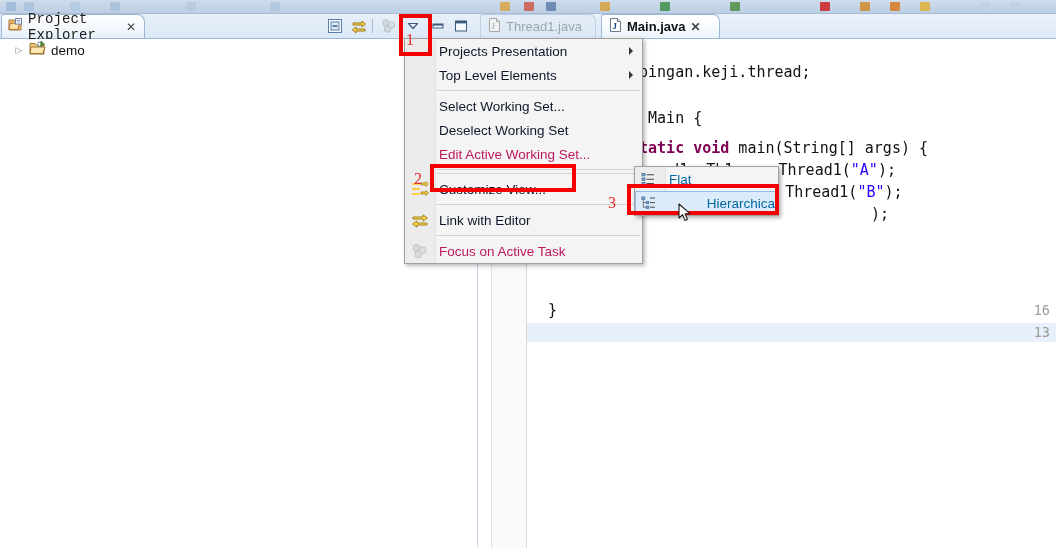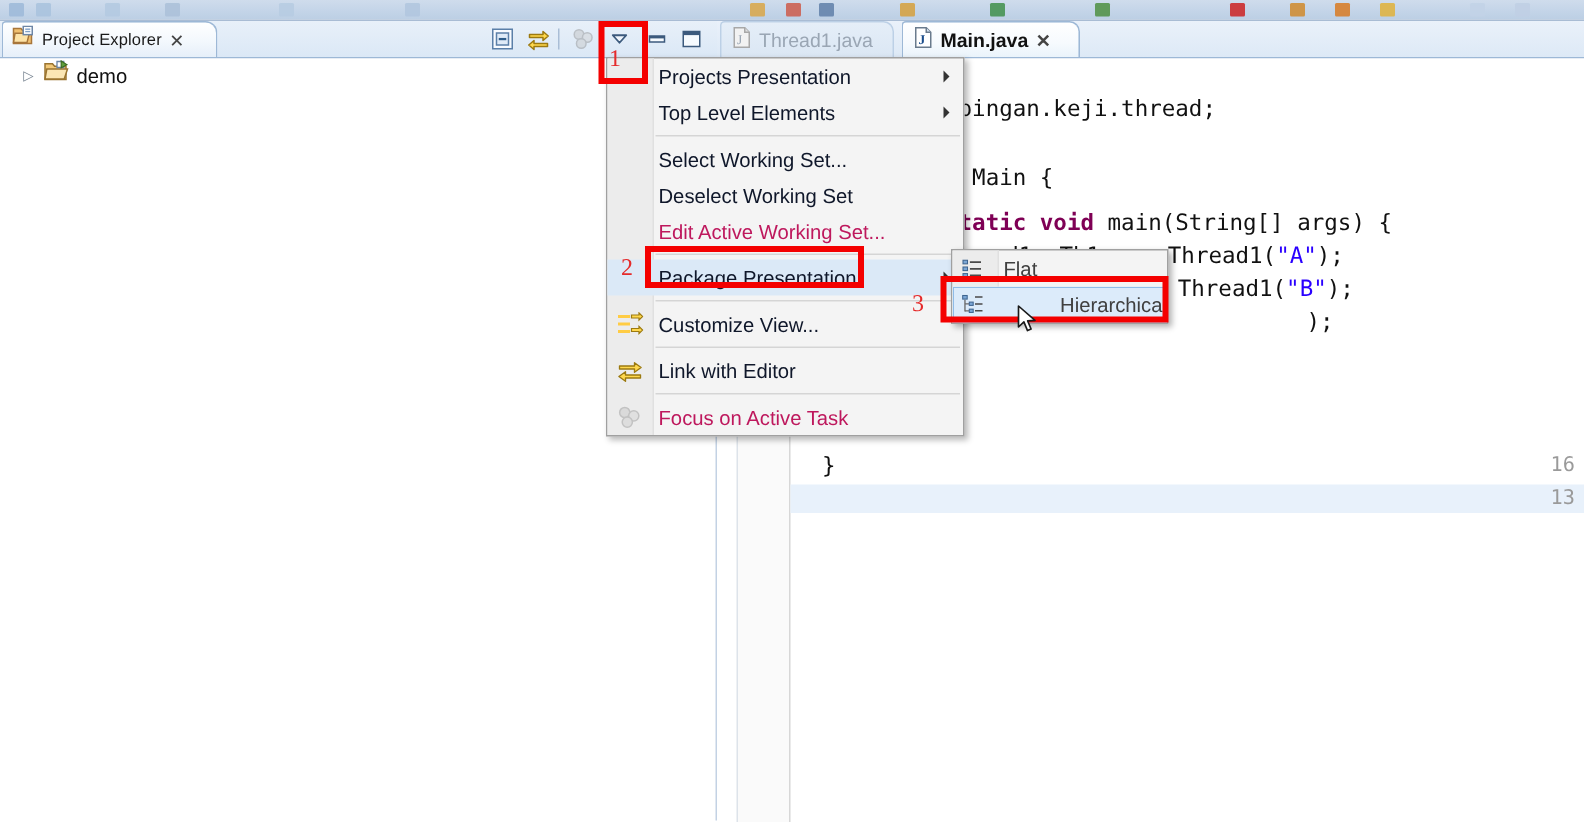--- a/index.html
+++ b/index.html
@@ -30,21 +30,21 @@
     border-bottom:1px solid #9db8d6;
   }
   #explorer-tab{
     position:absolute;left:1px;top:0;height:24px;
     background:linear-gradient(to bottom,#ffffff 0%,#f3f8fd 55%,#e6eff9 100%);
     border:1px solid #9db8d6;border-bottom:none;
     border-radius:3px 8px 0 0;
     padding:0 8px 0 6px;display:flex;align-items:center;gap:5px;
     box-sizing:border-box;
   }
-  #explorer-tab .ttl{font-size:11px;color:#1a1a1a;letter-spacing:.1px;}
+  #explorer-tab .ttl{font-size:14px;color:#1a1a1a;letter-spacing:.1px;font-family:Liberation Mono, monospace;}
   .tabx{font-size:12px;color:#444;line-height:1;}
 
   
   #tree{position:absolute;left:0;top:25px;width:477px;height:508px;background:#fff;border-right:1px solid #c3d2e4;}
   .tree-row{display:flex;align-items:center;height:22px;padding-left:14px;gap:5px;}
   .arrow{width:10px;text-align:center;color:#7b8794;font-size:9px;}
   .tree-label{font-size:13.5px;color:#111;}
 
   
   .ex-tool{position:absolute;top:4px;width:16px;height:16px;}
@@ -97,21 +97,21 @@
   .mi-ic{position:absolute;left:6px;top:50%;transform:translateY(-50%);width:18px;height:16px;z-index:3;}
 
   
   #submenu{
     position:absolute;left:634px;top:166px;width:143px;
     background:#f4f4f4;border:1px solid #a0a0a0;
     box-shadow:2px 2px 4px rgba(0,0,0,.3);
     z-index:50;font-size:13.5px;
   }
   #submenu-ic-col{position:absolute;left:0;top:0;width:30px;bottom:0;background:#ececec;border-right:1px solid #e0e0e0;}
-  .smi{position:relative;height:24px;display:flex;align-items:center;padding-left:34px;color:#404040;box-sizing:border-box;z-index:2;}
+  .smi{position:relative;height:24px;display:flex;align-items:center;padding-left:34px;color:#0369a1;box-sizing:border-box;z-index:2;}
   .smi.sel{background:#dcebfa;box-shadow:inset 0 0 0 1px #8fbce8;justify-content:flex-end;}
 
   
   .rbox{position:absolute;border:4px solid #f40000;z-index:80;box-sizing:border-box;}
   .rnum{position:absolute;color:#e52b2b;font-size:16px;font-family:"Liberation Serif",serif;z-index:85;}
 
   
   #cursor{position:absolute;z-index:95;}
 </style>
 </head>
@@ -278,24 +278,20 @@
   </div>
   <div class="mi">
     <span>Deselect Working Set</span>
   </div>
   <div class="mi disabled">
     <span>Edit Active Working Set...</span>
   </div>
 
   <div class="msep"></div>
 
-  <div class="mi sel">
-    <span>Package Presentation</span>
-    <span class="arrow-r"></span>
-  </div>
 
   <div class="msep"></div>
 
   <div class="mi">
     <span class="mi-ic">
       <svg width="18" height="16" viewBox="0 0 18 16">
         <path d="M1 3 L9 3 M1 8 L9 8 M1 13 L9 13" stroke="#ffcc44" stroke-width="2"></path>
         <path d="M10 2 L15 2 L15 0.6 L17.4 3 L15 5.4 L15 4 L10 4 Z" fill="#ffd84d" stroke="#9c7a10" stroke-width="0.8"></path>
         <path d="M10 11 L15 11 L15 9.6 L17.4 12 L15 14.4 L15 13 L10 13 Z" fill="#ffd84d" stroke="#9c7a10" stroke-width="0.8"></path>
       </svg>

